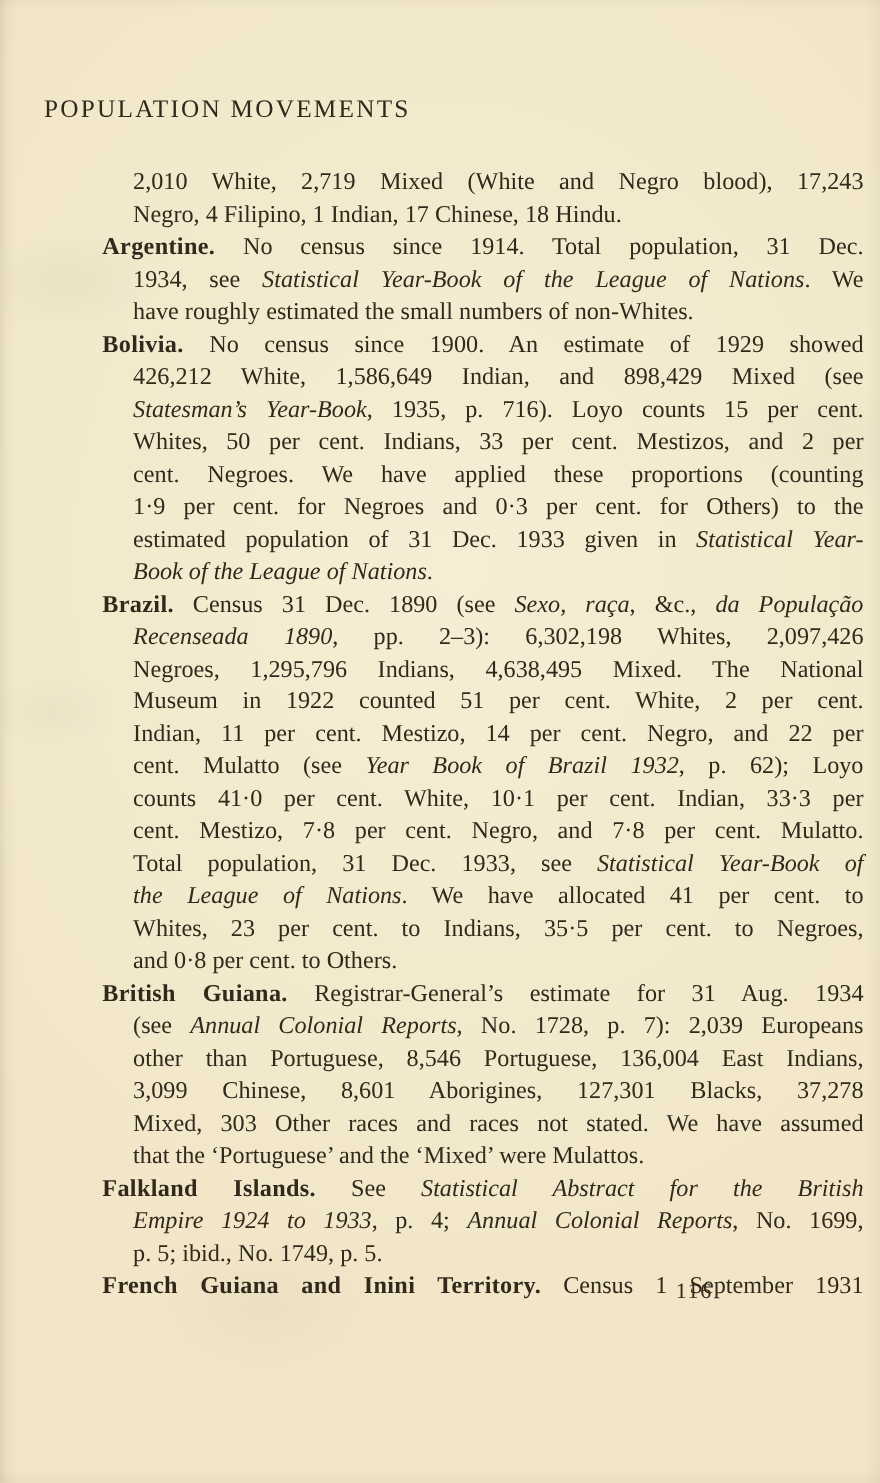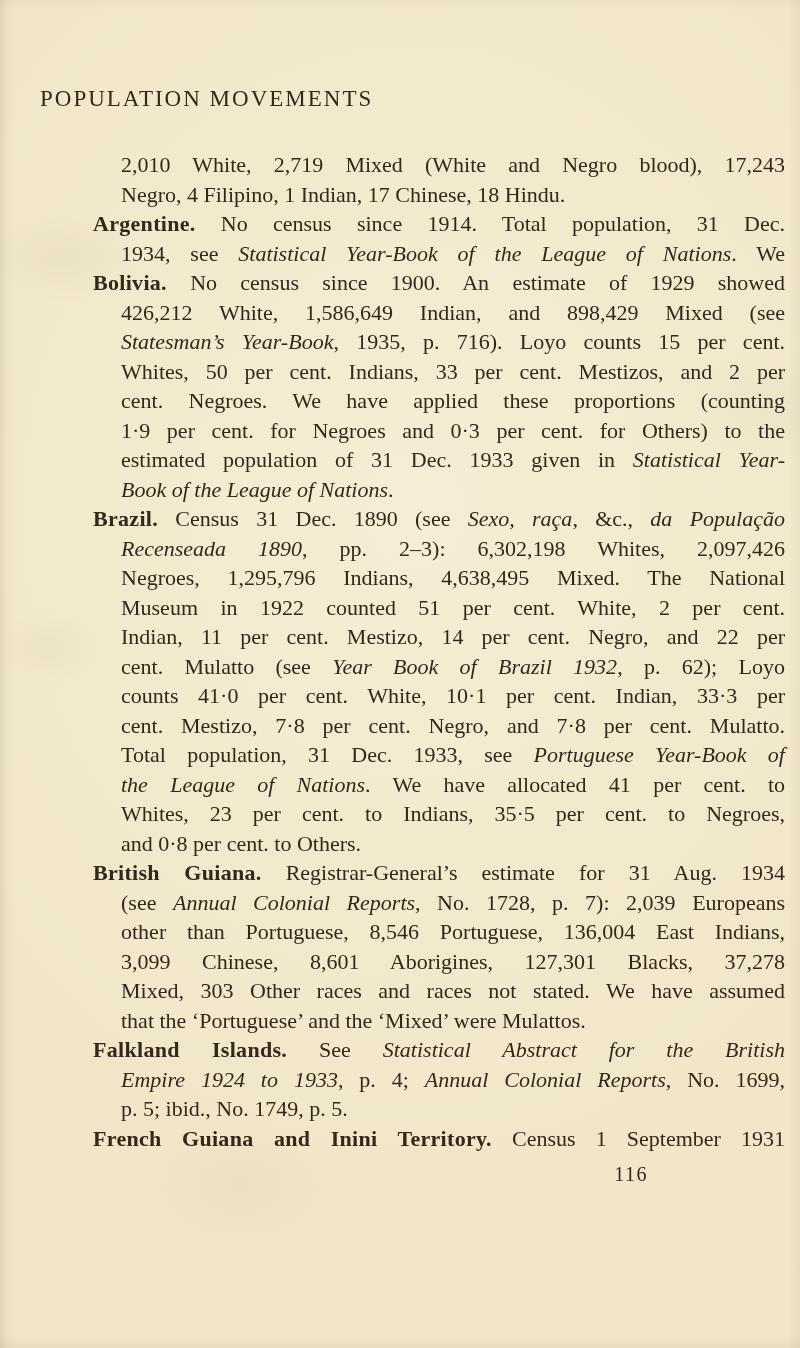--- a/index.html
+++ b/index.html
@@ -86,41 +86,42 @@
 <div class="page">
   <div class="running-head">POPULATION MOVEMENTS</div>
   <div class="text-body">
       <div class="para">
         <div class="line indent just"><span>2,010 White, 2,719 Mixed (White and Negro blood), 17,243</span></div>
         <div class="line indent"><span>Negro, 4 Filipino, 1 Indian, 17 Chinese, 18 Hindu.</span></div>
       </div>
       <div class="para">
         <div class="line flush just"><b>Argentine.</b><span> No census since 1914. Total population, 31 Dec.</span></div>
         <div class="line indent just"><span>1934, see </span><i>Statistical Year-Book of the League of Nations</i><span>. We</span></div>
+        <div class="line indent"><span>have roughly estimated the small numbers of non-Whites.</span></div>
       </div>
       <div class="para">
         <div class="line flush just"><b>Bolivia.</b><span> No census since 1900. An estimate of 1929 showed</span></div>
         <div class="line indent just"><span>426,212 White, 1,586,649 Indian, and 898,429 Mixed (see</span></div>
         <div class="line indent just"><i>Statesman’s Year-Book</i><span>, 1935, p. 716). Loyo counts 15 per cent.</span></div>
         <div class="line indent just"><span>Whites, 50 per cent. Indians, 33 per cent. Mestizos, and 2 per</span></div>
         <div class="line indent just"><span>cent. Negroes. We have applied these proportions (counting</span></div>
         <div class="line indent just"><span>1·9 per cent. for Negroes and 0·3 per cent. for Others) to the</span></div>
         <div class="line indent just"><span>estimated population of 31 Dec. 1933 given in </span><i>Statistical Year-</i></div>
         <div class="line indent"><i>Book of the League of Nations</i><span>.</span></div>
       </div>
       <div class="para">
         <div class="line flush just"><b>Brazil.</b><span> Census 31 Dec. 1890 (see </span><i>Sexo, raça</i><span>, &amp;c., </span><i>da População</i></div>
         <div class="line indent just"><i>Recenseada 1890</i><span>, pp. 2–3): 6,302,198 Whites, 2,097,426</span></div>
         <div class="line indent just"><span>Negroes, 1,295,796 Indians, 4,638,495 Mixed. The National</span></div>
         <div class="line indent just"><span>Museum in 1922 counted 51 per cent. White, 2 per cent.</span></div>
         <div class="line indent just"><span>Indian, 11 per cent. Mestizo, 14 per cent. Negro, and 22 per</span></div>
         <div class="line indent just"><span>cent. Mulatto (see </span><i>Year Book of Brazil 1932</i><span>, p. 62); Loyo</span></div>
         <div class="line indent just"><span>counts 41·0 per cent. White, 10·1 per cent. Indian, 33·3 per</span></div>
         <div class="line indent just"><span>cent. Mestizo, 7·8 per cent. Negro, and 7·8 per cent. Mulatto.</span></div>
-        <div class="line indent just"><span>Total population, 31 Dec. 1933, see </span><i>Portuguese Year-Book of</i></div>
+        <div class="line indent just"><span>Total population, 31 Dec. 1933, see </span><i>Statistical Year-Book of</i></div>
         <div class="line indent just"><i>the League of Nations</i><span>. We have allocated 41 per cent. to</span></div>
         <div class="line indent just"><span>Whites, 23 per cent. to Indians, 35·5 per cent. to Negroes,</span></div>
         <div class="line indent"><span>and 0·8 per cent. to Others.</span></div>
       </div>
       <div class="para">
         <div class="line flush just"><b>British Guiana.</b><span> Registrar-General’s estimate for 31 Aug. 1934</span></div>
         <div class="line indent just"><span>(see </span><i>Annual Colonial Reports</i><span>, No. 1728, p. 7): 2,039 Europeans</span></div>
         <div class="line indent just"><span>other than Portuguese, 8,546 Portuguese, 136,004 East Indians,</span></div>
         <div class="line indent just"><span>3,099 Chinese, 8,601 Aborigines, 127,301 Blacks, 37,278</span></div>
         <div class="line indent just"><span>Mixed, 303 Other races and races not stated. We have assumed</span></div>

